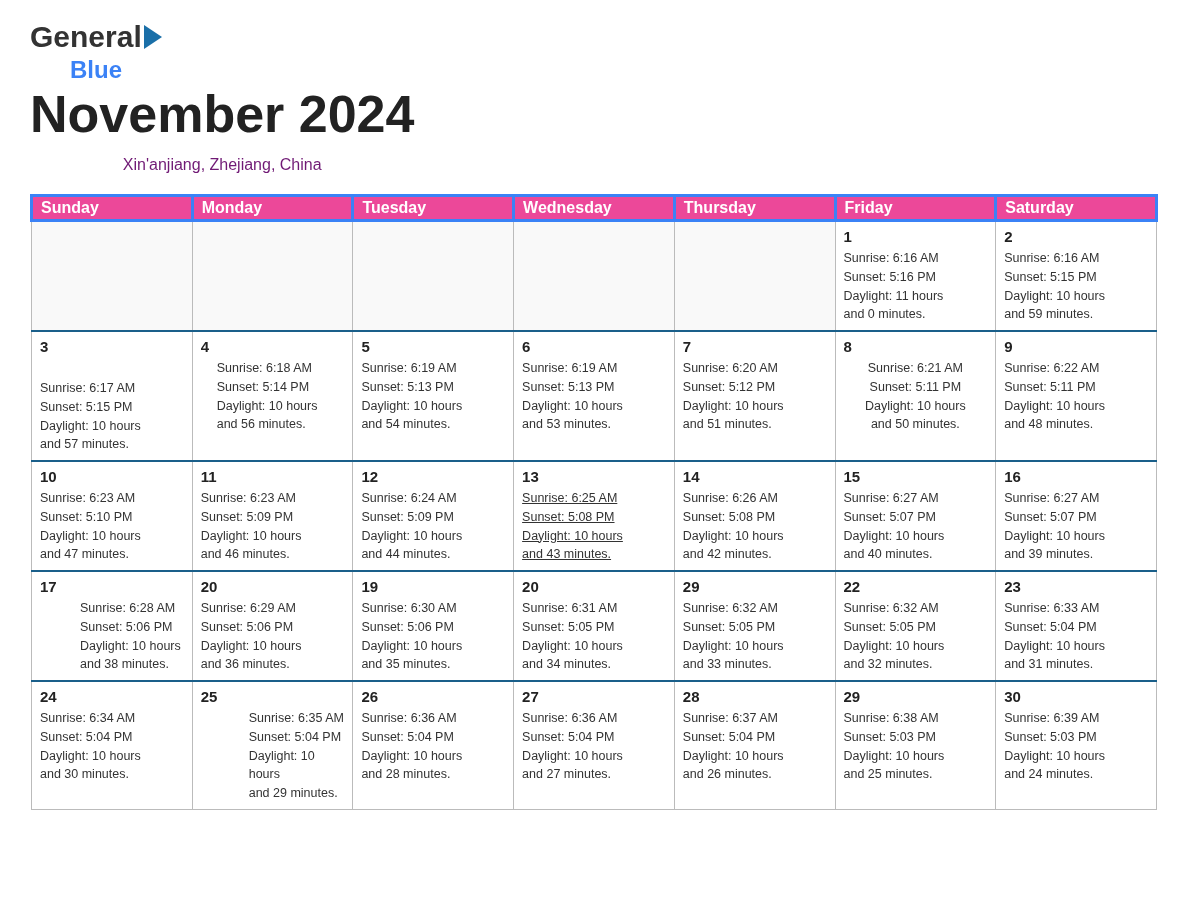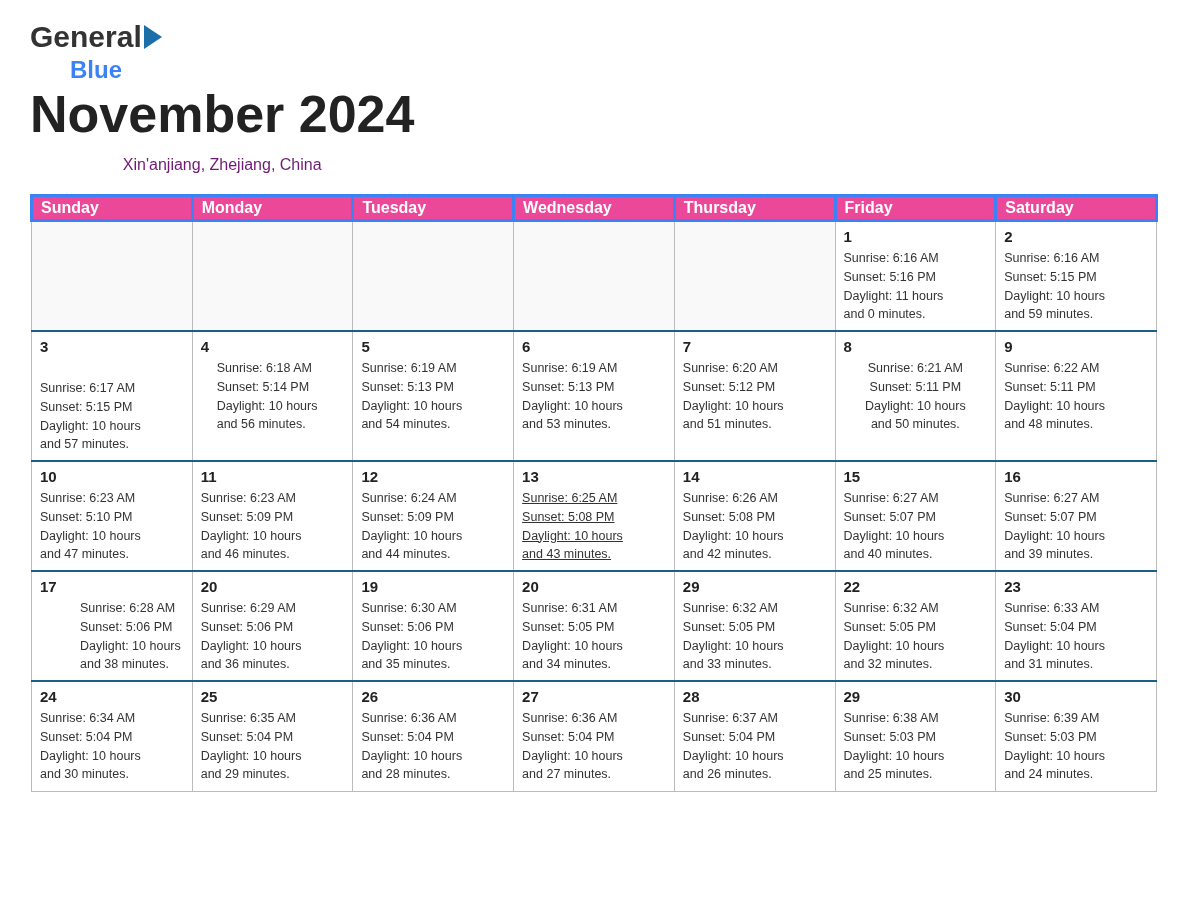--- a/index.html
+++ b/index.html
@@ -312,21 +312,21 @@
       <tr>
         <td>
           <div class="day-number">24</div>
           <div class="day-info" style="white-space: pre-line;">Sunrise: 6:34 AM
 Sunset: 5:04 PM
 Daylight: 10 hours
 and 30 minutes.</div>
         </td>
         <td>
           <div class="day-number">25</div>
-          <div class="day-info" style="white-space: pre-line;">Sunrise: 6:35 AM
+          <div class="day-info" style="white-space: pre-line; margin-left: 48px;">Sunrise: 6:35 AM
 Sunset: 5:04 PM
 Daylight: 10 hours
 and 29 minutes.</div>
         </td>
         <td>
           <div class="day-number">26</div>
           <div class="day-info" style="white-space: pre-line;">Sunrise: 6:36 AM
 Sunset: 5:04 PM
 Daylight: 10 hours
 and 28 minutes.</div>

